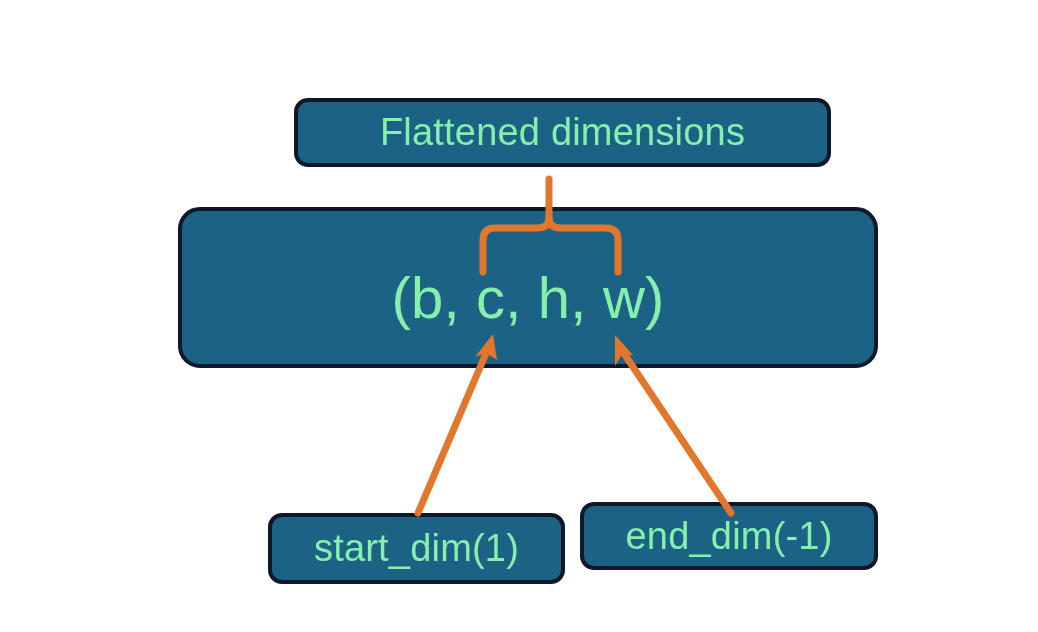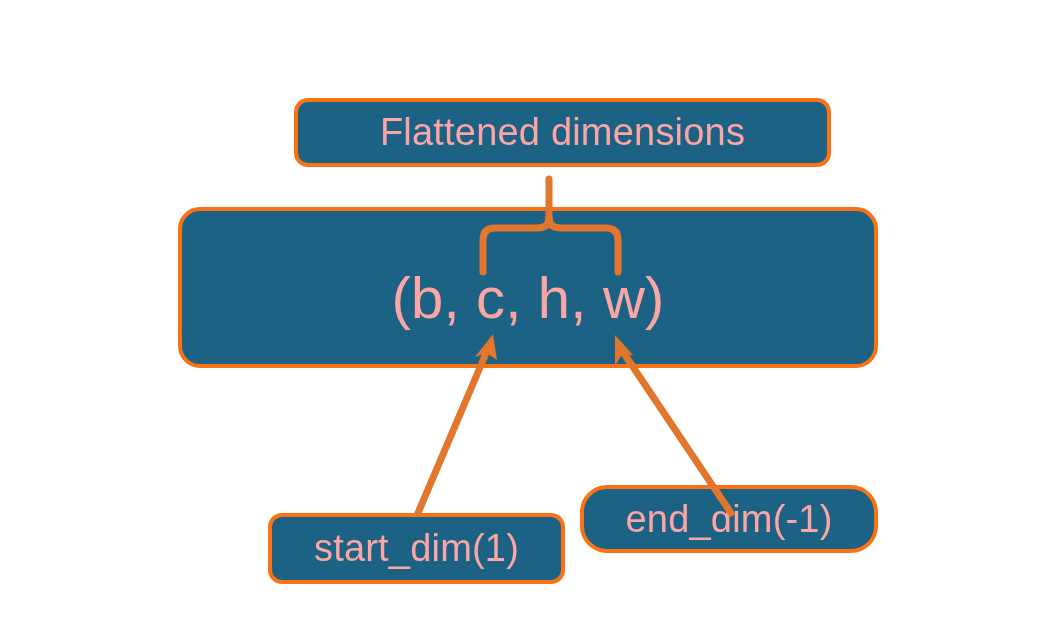--- a/index.html
+++ b/index.html
@@ -14,26 +14,26 @@
     position: relative;
     width: 1038px;
     height: 632px;
     background: #ffffff;
     overflow: hidden;
   }
   .node-box {
     position: absolute;
     box-sizing: border-box;
     background: #1C6285;
-    border: 4px solid #f97316;
+    border: 4px solid #0f172a;
     border-radius: 14px;
     display: flex;
     align-items: center;
     justify-content: center;
-    color: #fca5a5;
+    color: #86efac;
     font-family: "Liberation Sans", sans-serif;
     font-weight: 400;
     letter-spacing: 0.2px;
     white-space: nowrap;
     z-index: 2;
   }
   #box-flattened {
     left: 294px;
     top: 98px;
     width: 537px;
@@ -54,25 +54,24 @@
   }
   #box-start-dim {
     left: 268px;
     top: 513px;
     width: 297px;
     height: 71px;
     font-size: 38px;
   }
   #box-end-dim {
     left: 580px;
-    top: 485px;
+    top: 502px;
     width: 298px;
     height: 68px;
     font-size: 38px;
-    border-radius: 27px;
   }
   #overlay-svg {
     position: absolute;
     left: 0;
     top: 0;
     width: 1038px;
     height: 632px;
     z-index: 3;
     pointer-events: none;
   }

